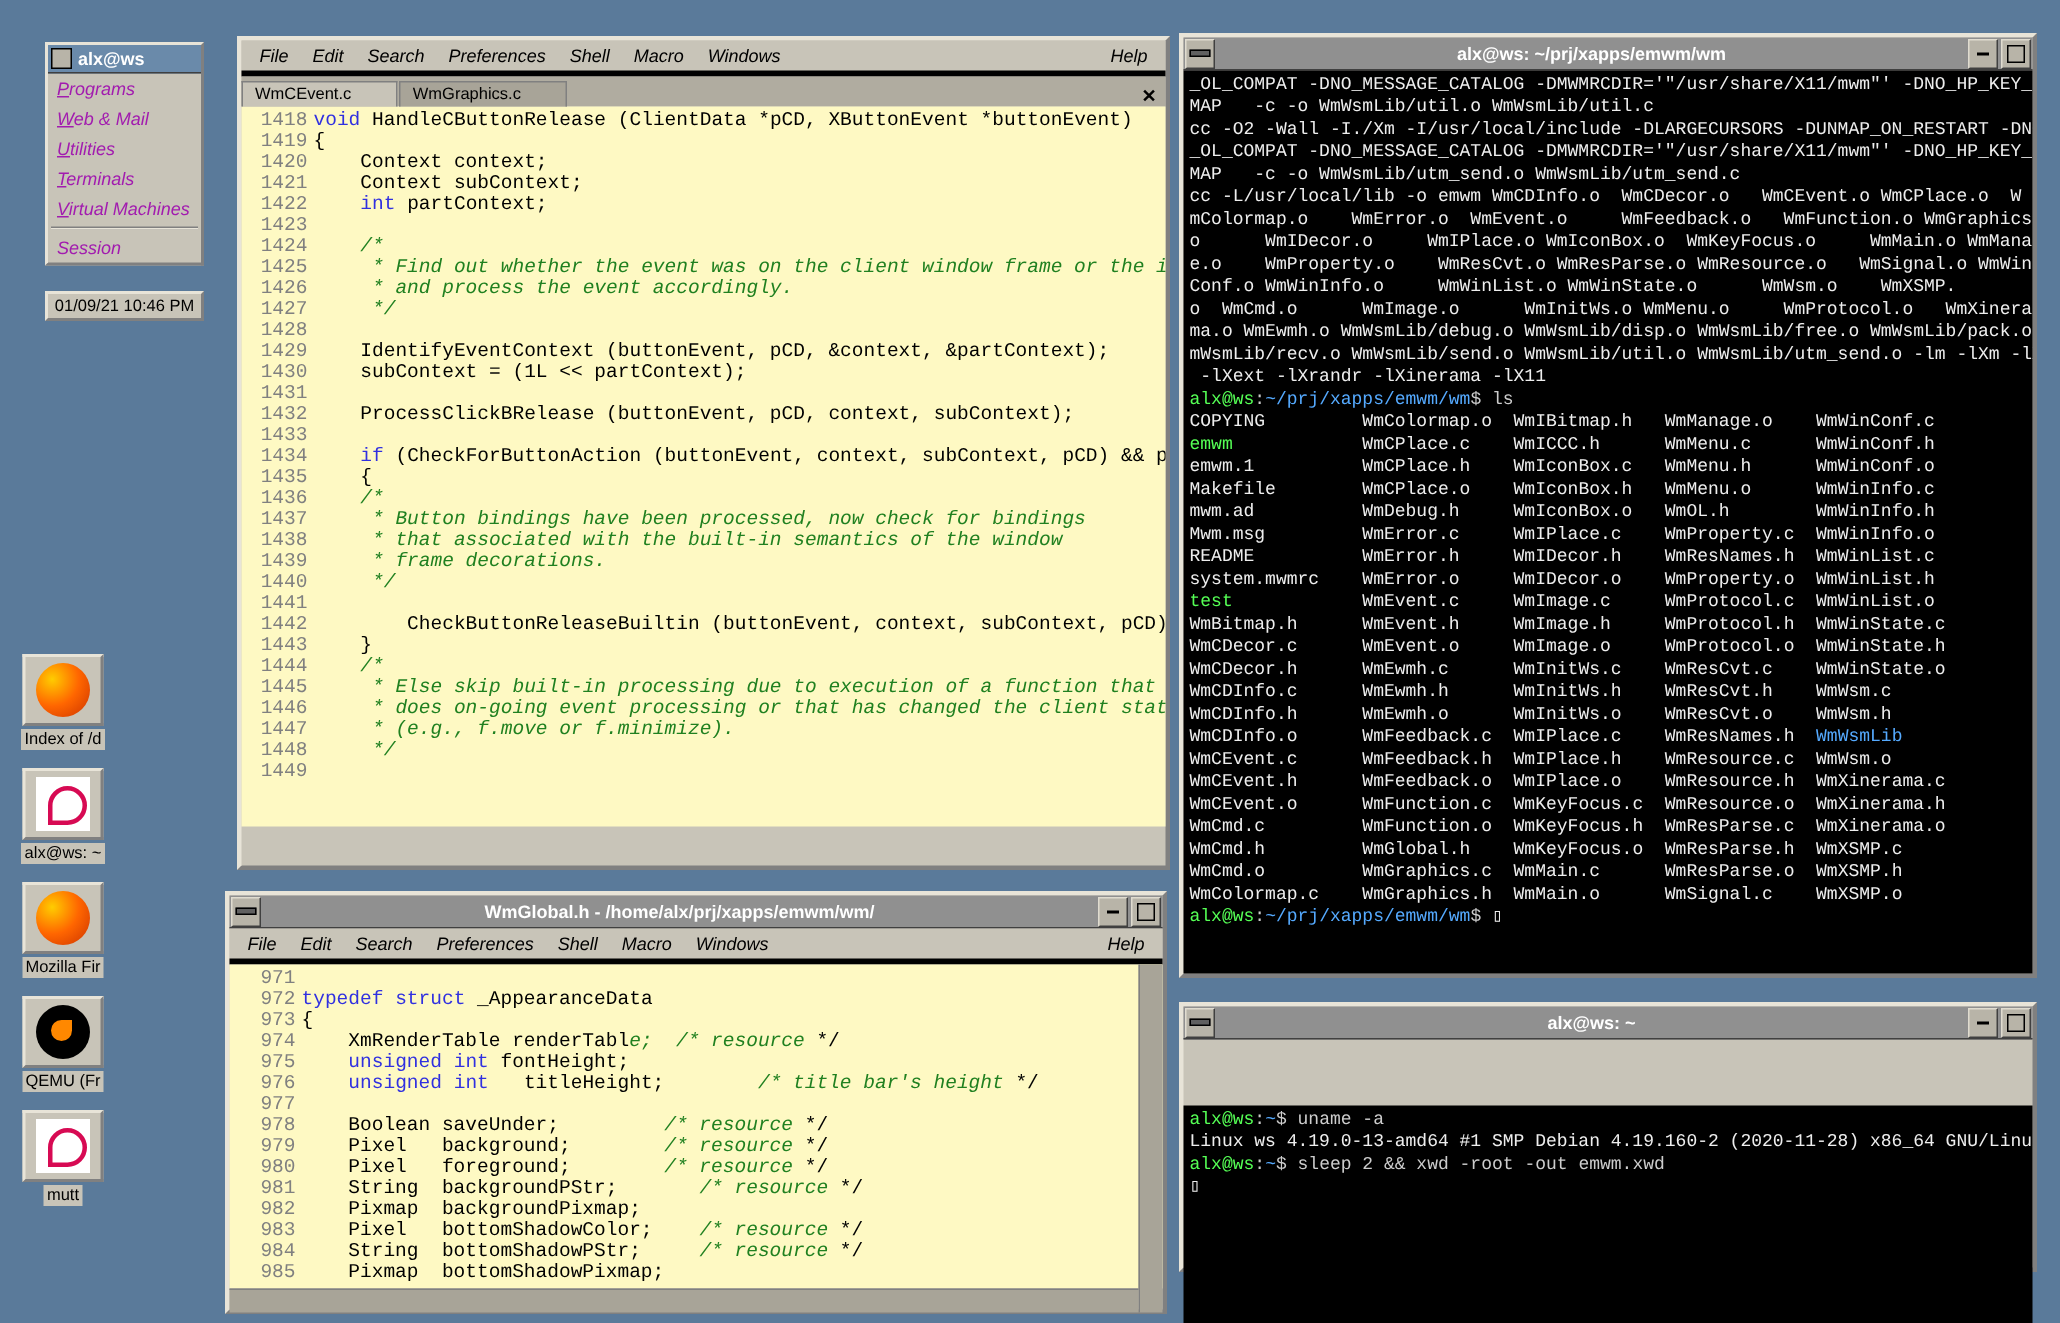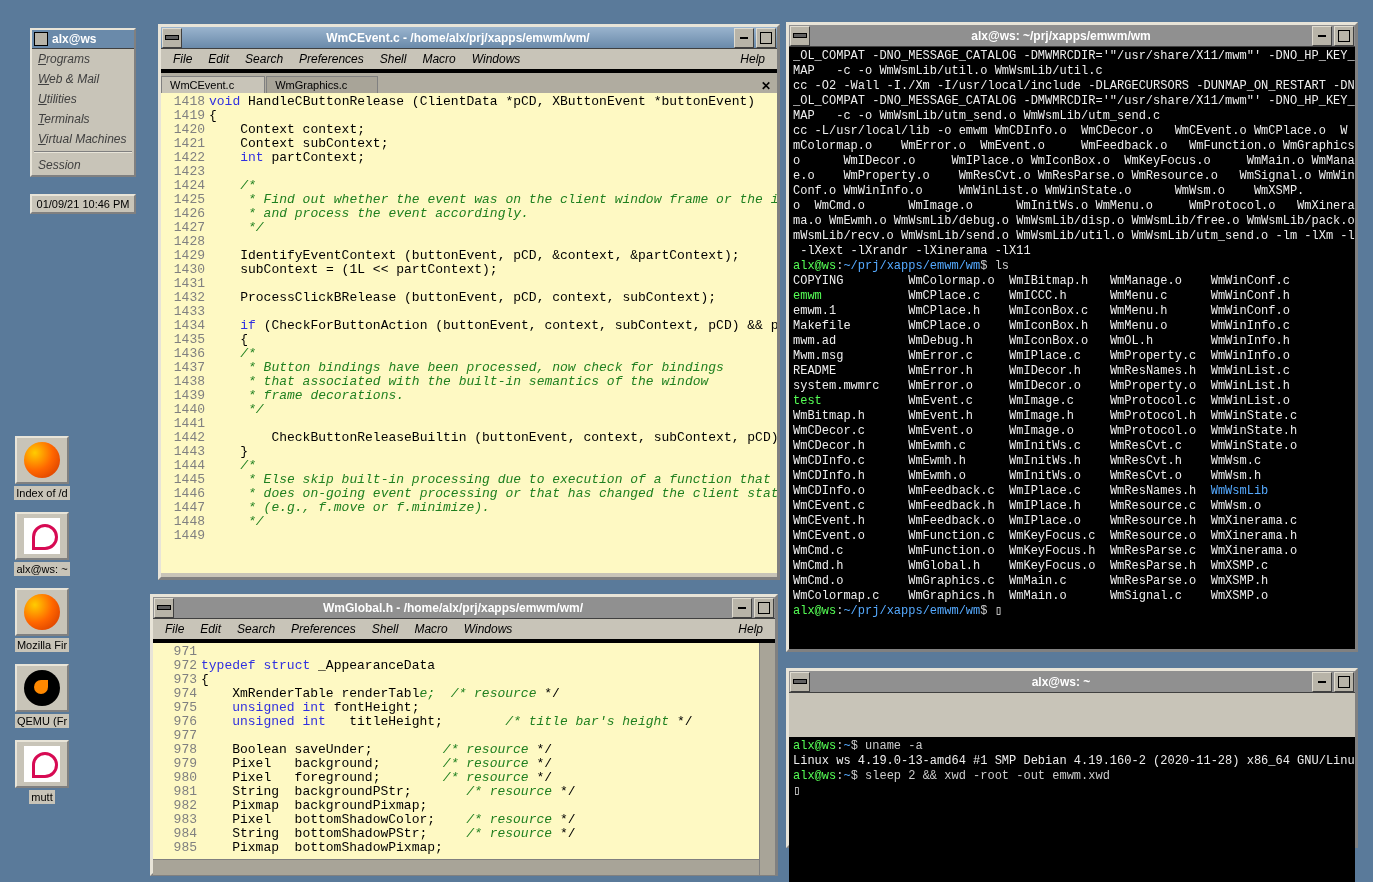--- a/index.html
+++ b/index.html
@@ -117,21 +117,21 @@
   color: #fff;
   text-align: center;
   padding: 2px;
   font-weight: bold;
   border-bottom: 1px solid #404040;
   display: flex;
 }
 .rootmenu .hdr .sq { width: 14px; height: 14px; background: #b8b4a8; border: 1px solid #000; margin-right: 4px;}
 .rootmenu .item {
   padding: 3px 6px;
-  color: #404040;
+  color: #a21caf;
   text-align: left;
 }
 .rootmenu .item u { text-decoration: underline; }
 .rootmenu .sep { height: 2px; background: #808080; border-bottom: 1px solid #e8e4d8; margin: 2px 2px;}
 .clock {
   position: absolute;
   left: 30px; top: 194px;
   width: 106px;
   background: #c8c4b8;
   border: 2px solid #808080;
@@ -221,26 +221,20 @@
       </div><div class="lbl">Mozilla Fir</div></div>
     <div class="desktop-icon" style="left: 12px; top: 664px;"><div class="ibox">
         <span class="qemu-icon"></span>
       </div><div class="lbl">QEMU (Fr</div></div>
     <div class="desktop-icon" style="left: 12px; top: 740px;"><div class="ibox">
         <span class="deb-icon"></span>
       </div><div class="lbl">mutt</div></div>
   </div>
 
 <div class="window" style="left:158px; top:24px; width:622px; height:556px;">
-  <div class="titlebar">
-    <div class="title-btn menu"></div>
-    <div class="titlebar-text">WmCEvent.c - /home/alx/prj/xapps/emwm/wm/</div>
-    <div class="title-btn min"></div>
-    <div class="title-btn max"></div>
-  </div>
   <div class="menubar" id="editor1-menus">
       <span>File</span>
       <span>Edit</span>
       <span>Search</span>
       <span>Preferences</span>
       <span>Shell</span>
       <span>Macro</span>
       <span>Windows</span>
       <span class="spacer"></span>
       <span>Help</span>

